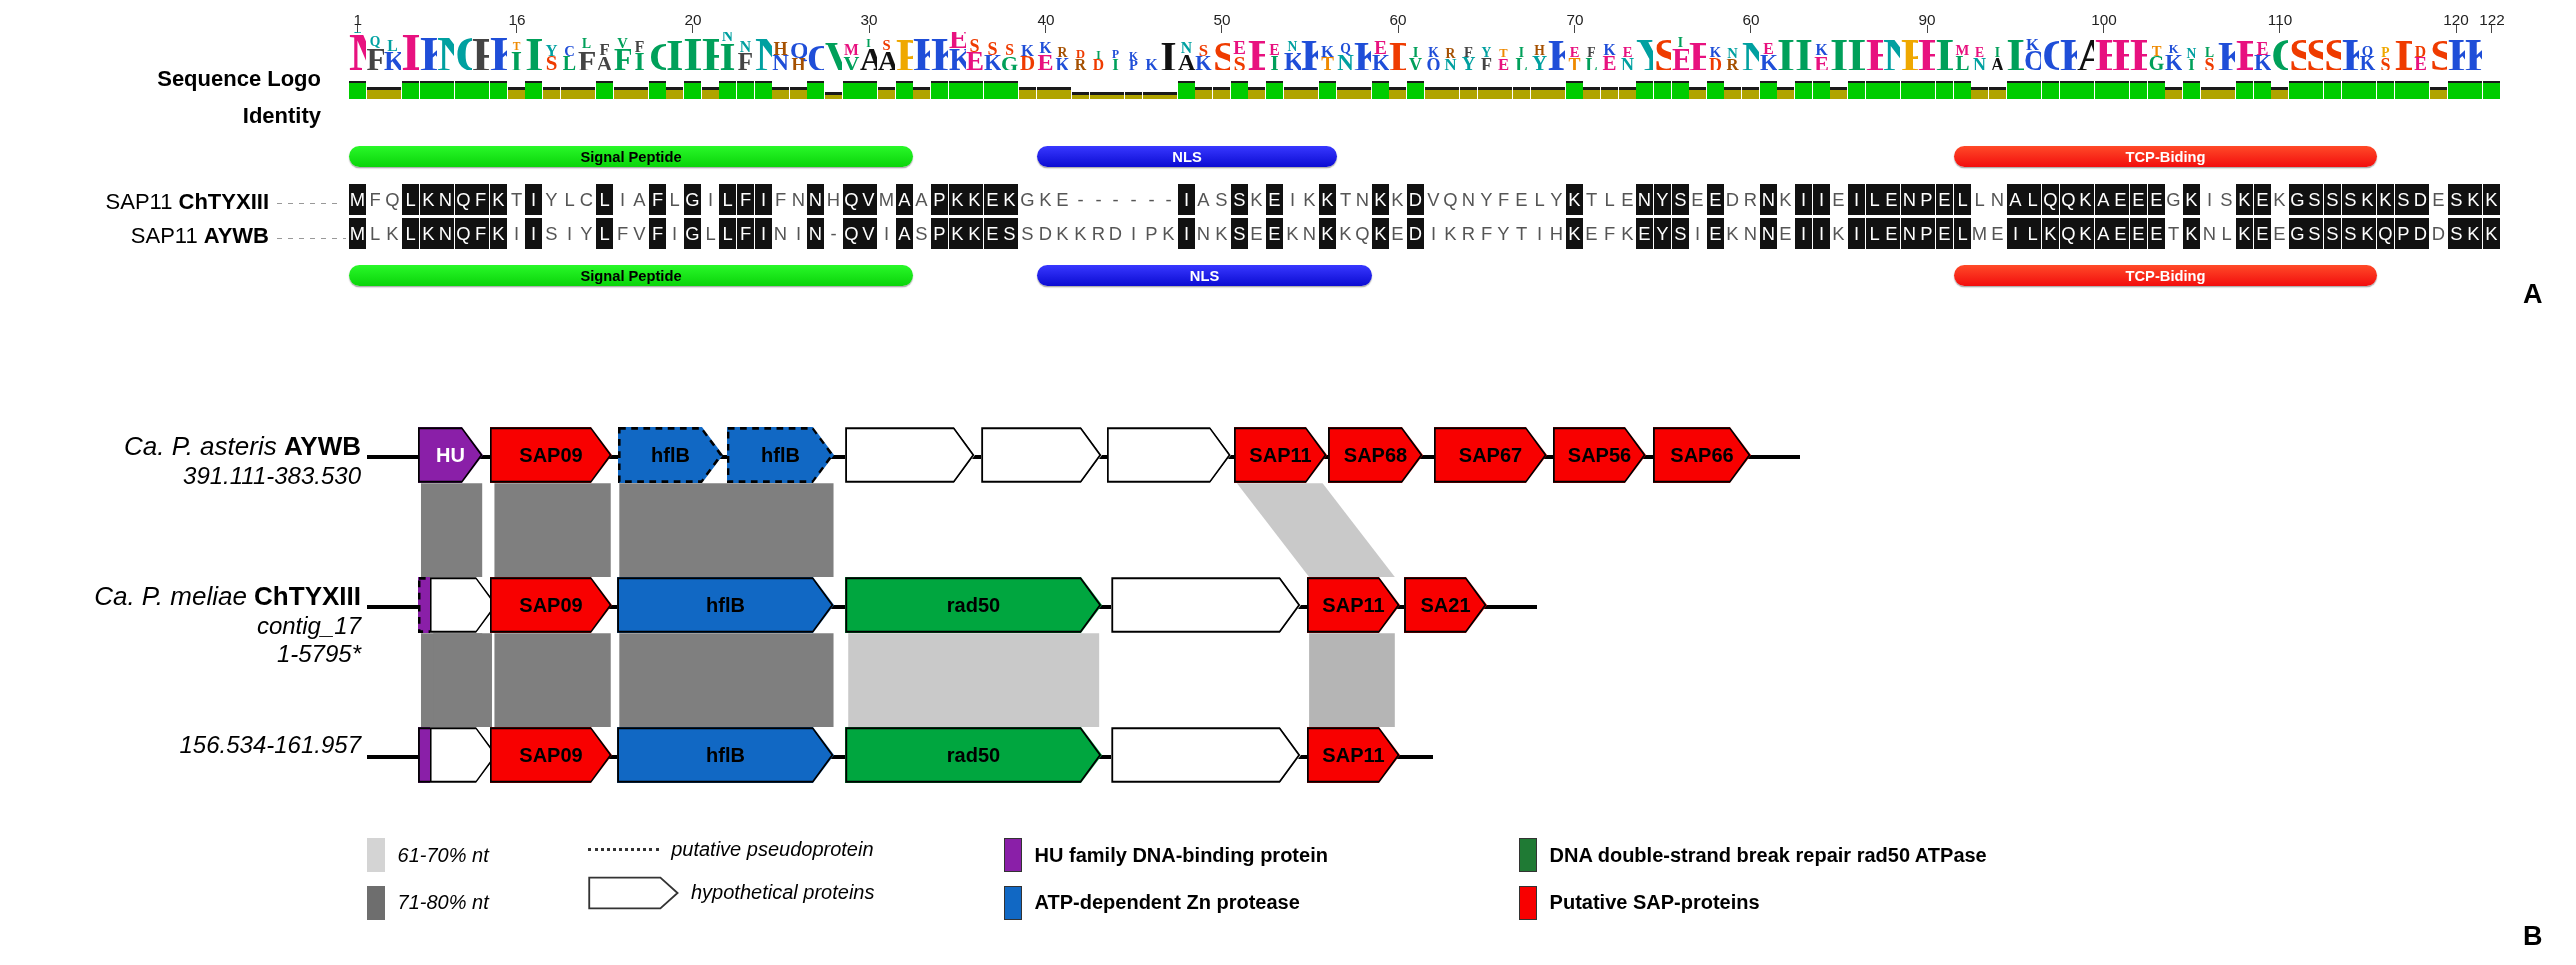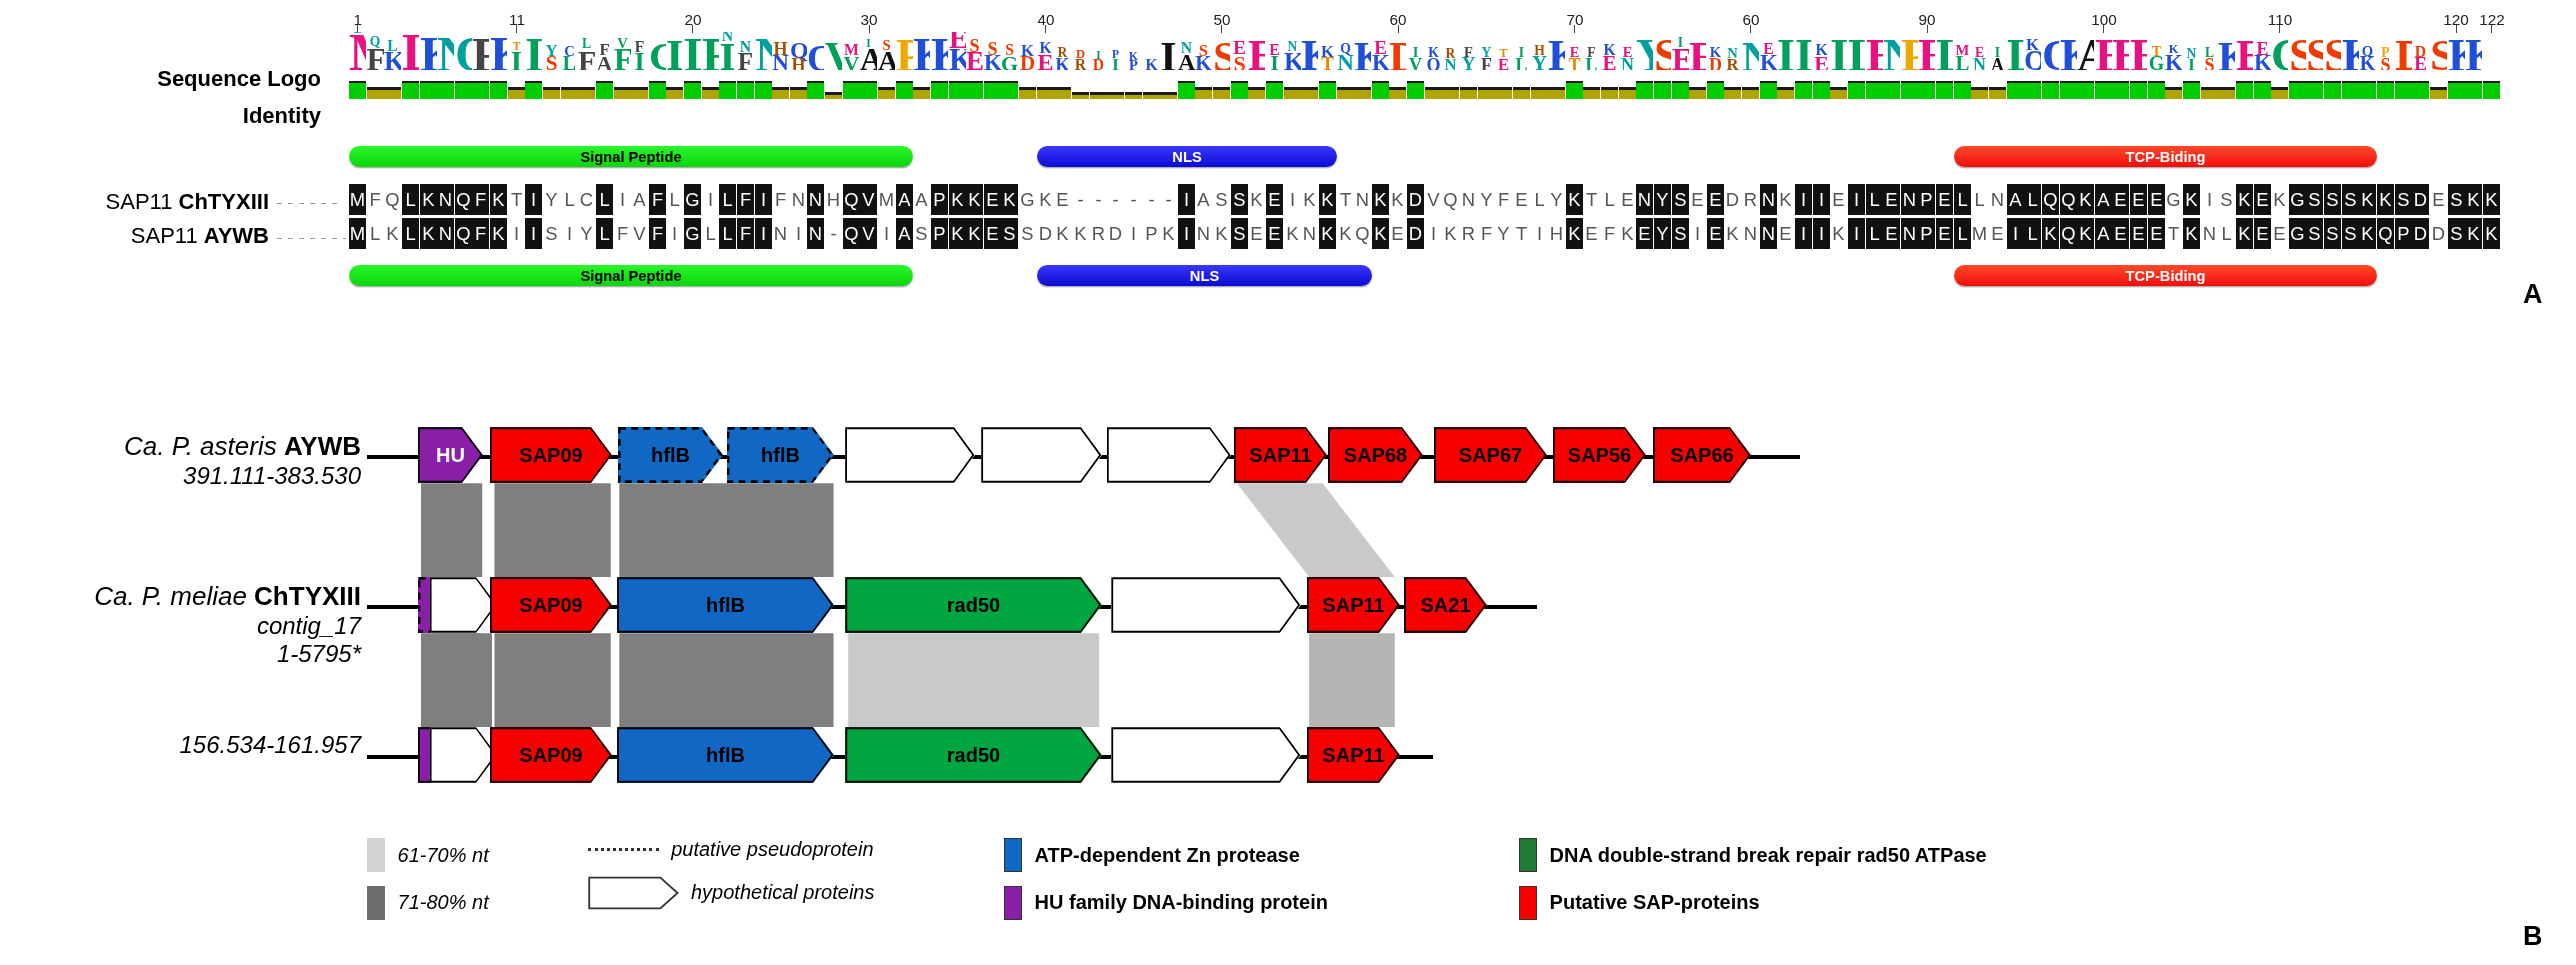--- a/index.html
+++ b/index.html
@@ -80,21 +80,21 @@
 <div id="panelA">
 
   <div class="rl" style="position:absolute;left:0;width:321px;top:66px;text-align:right;
               font-weight:bold;font-size:22px;">Sequence Logo</div>
   <div class="rl" style="position:absolute;left:0;width:321px;top:103px;text-align:right;
               font-weight:bold;font-size:22px;">Identity</div>
 
   <div class="ruler" id="rulerHost">
       <div class="ticknum" style="left: 8.8px;">1</div>
       <div class="tick" style="left: 8.2px;"></div>
-      <div class="ticknum" style="left: 168px;">11</div>
+      <div class="ticknum" style="left: 168px;">16</div>
       <div class="tick" style="left: 167px;"></div>
       <div class="ticknum" style="left: 344px;">20</div>
       <div class="tick" style="left: 343px;"></div>
       <div class="ticknum" style="left: 520px;">30</div>
       <div class="tick" style="left: 520px;"></div>
       <div class="ticknum" style="left: 697px;">40</div>
       <div class="tick" style="left: 696px;"></div>
       <div class="ticknum" style="left: 873px;">50</div>
       <div class="tick" style="left: 872px;"></div>
       <div class="ticknum" style="left: 1049px;">60</div>
@@ -1396,26 +1396,26 @@
         </div>
         <div class="lgrow">
           <svg width="92" height="36" style="margin-right: 11px; flex: 0 0 auto;" viewBox="0 0 150 58">
             <polygon points="2,4 118,4 146,29 118,54 2,54" fill="#ffffff" stroke="#333" stroke-width="3"></polygon>
           </svg>
           <div class="lgtext">hypothetical proteins</div>
         </div>
       </div>
       <div class="legend" style="left: 1004px; top: 471px;">
         <div class="lgrow">
+          <div class="swatch" style="background: rgb(138, 31, 168);"></div>
+          <div class="lgtext bold">HU family DNA-binding protein</div>
+        </div>
+        <div class="lgrow">
           <div class="swatch" style="background: rgb(17, 104, 196);"></div>
           <div class="lgtext bold">ATP-dependent Zn protease</div>
-        </div>
-        <div class="lgrow">
-          <div class="swatch" style="background: rgb(138, 31, 168);"></div>
-          <div class="lgtext bold">HU family DNA-binding protein</div>
         </div>
       </div>
       <div class="legend" style="left: 1519px; top: 471px;">
         <div class="lgrow">
           <div class="swatch" style="background: rgb(31, 122, 52);"></div>
           <div class="lgtext bold">DNA double-strand break repair rad50 ATPase</div>
         </div>
         <div class="lgrow">
           <div class="swatch" style="background: rgb(248, 0, 0);"></div>
           <div class="lgtext bold">Putative SAP-proteins</div>

